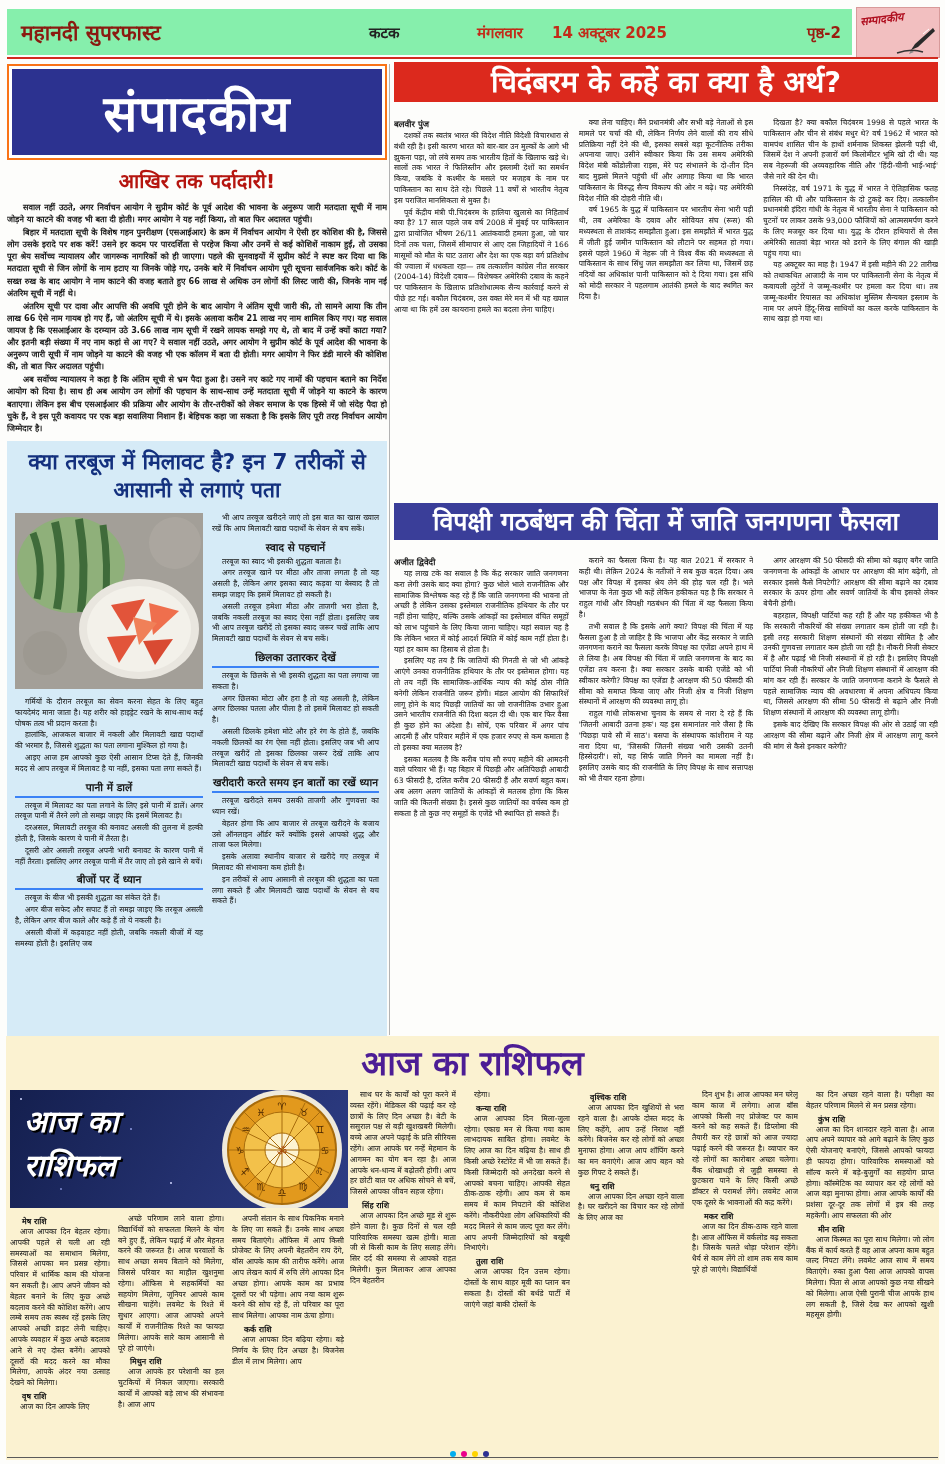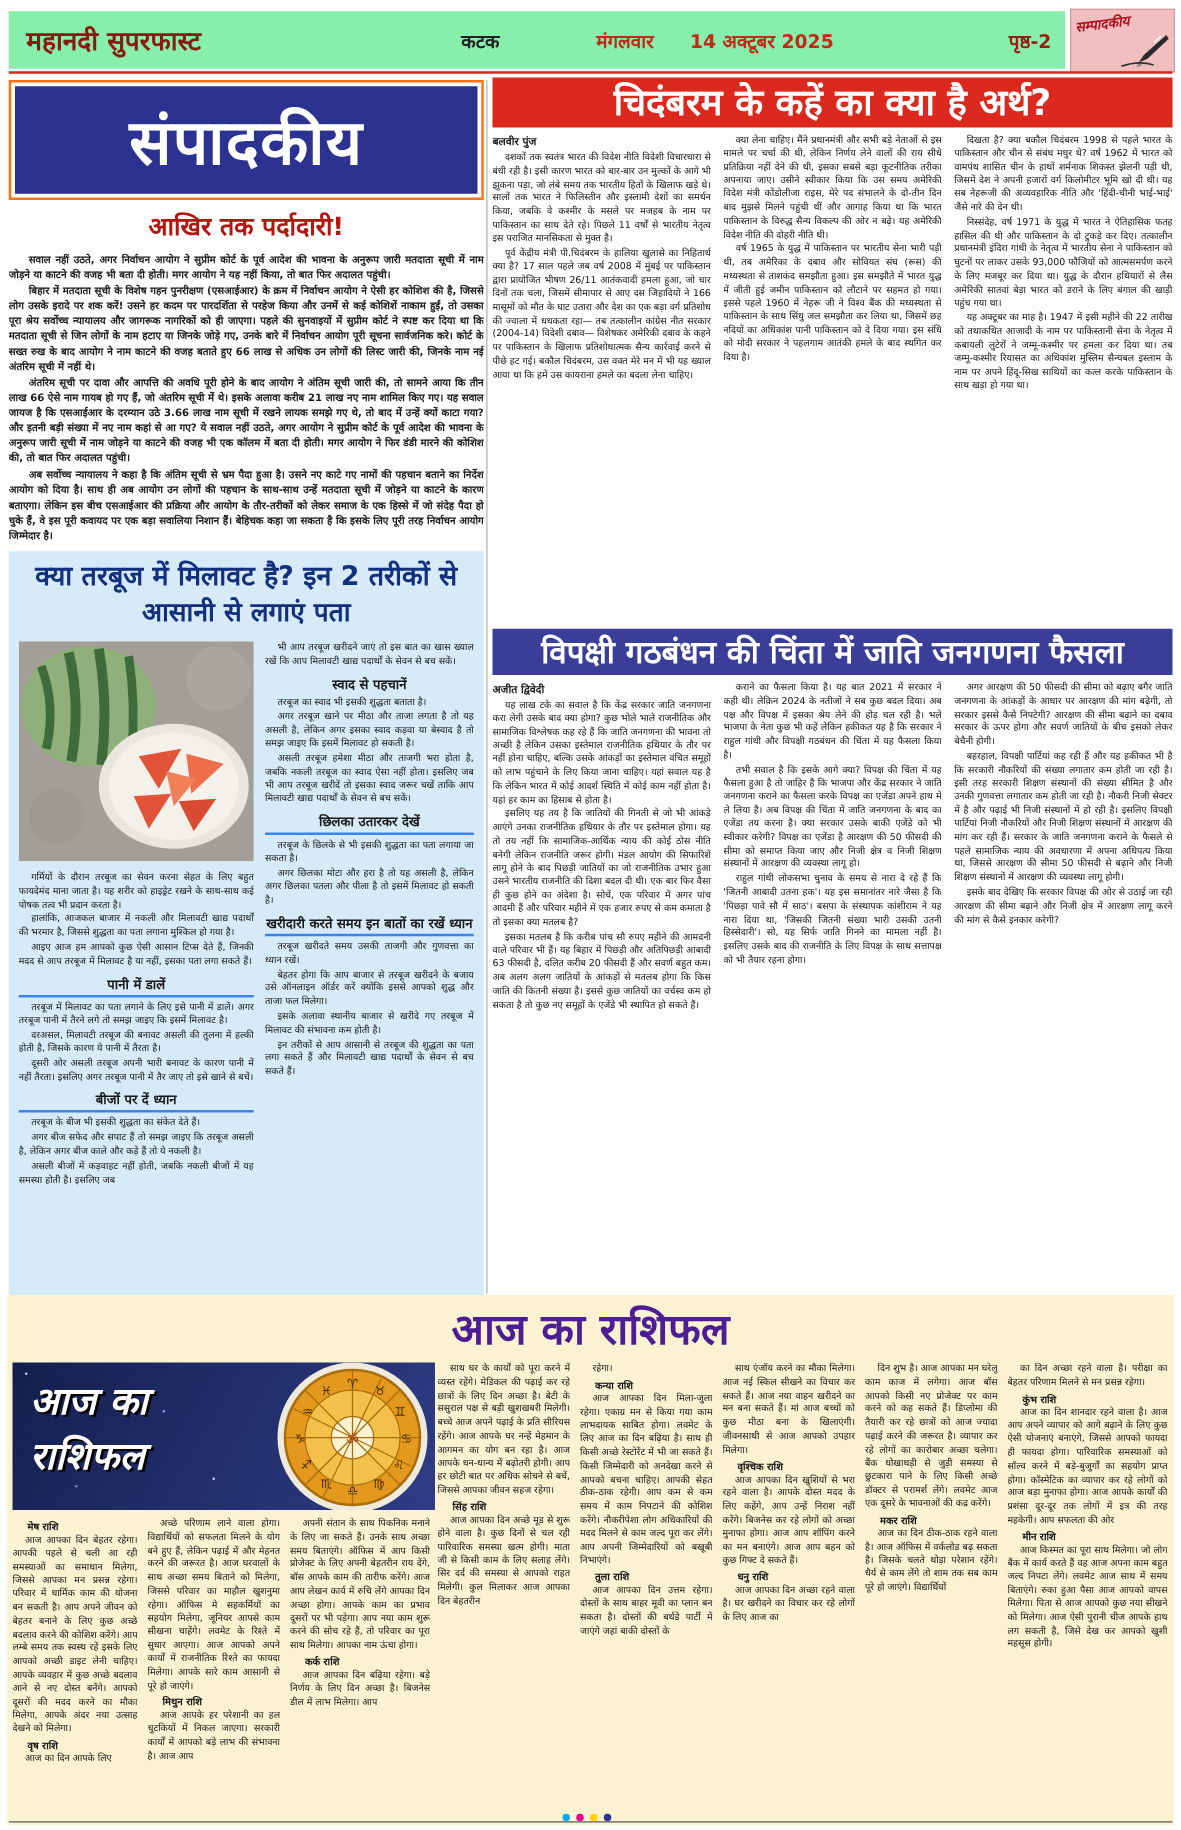--- a/index.html
+++ b/index.html
@@ -42,21 +42,21 @@
   .wm-photo{width:188px;height:176px;margin-bottom:4px;}
   .wm-head{font-size:10.5px;font-weight:bold;text-align:center;margin:5px 0 3px 0;color:#191919;
            border-bottom:2px solid #3b82f6;padding-bottom:2px;}
   .wm-head.no-rule{border-bottom:none;padding-bottom:0;}
   
   .v-divider{position:absolute;left:389px;top:64px;height:971px;width:0;border-left:1px solid #b3b3b3;}
   .article{position:absolute;left:394px;width:544px;}
   .art-head{color:#fff;font-weight:bold;text-align:center;}
   .chid-head{background:#dc291d;height:40px;line-height:40px;font-size:29px;}
   .caste-head{background:#3a3e99;height:37px;line-height:37px;font-size:25px;}
-  .art-cols{display:flex;gap:10px;margin-top:5px;overflow:hidden;}
+  .art-cols{display:flex;gap:10px;margin-top:16px;overflow:hidden;}
   .art-col{flex:1;min-width:0;overflow:hidden;}
   
   .horo-panel{position:absolute;left:6px;top:1036px;width:933px;height:424px;background:#fbf2d1;}
   .horo-title{text-align:center;color:#4c1d95;font-size:34px;font-weight:bold;padding-top:3px;}
   .horo-image{position:absolute;left:4px;top:54px;width:338px;height:118px;overflow:hidden;
               background:linear-gradient(120deg,#141f4e 0%,#23306e 55%,#2e3d85 100%);}
   .horo-image .stars{position:absolute;left:10px;top:8px;width:2px;height:2px;background:#cfd6ff;border-radius:50%;
       box-shadow:30px 14px 0 #aeb8f0, 66px 70px 0 #cfd6ff, 110px 30px 0 #8e9ae0,
                  150px 84px 0 #cfd6ff, 40px 90px 0 #7e8ad0, 90px 60px 0 #b7c0f5, 18px 60px 0 #9aa6e8;}
   .horo-img-title{position:absolute;left:14px;top:10px;color:#fff;font-weight:bold;font-style:italic;
@@ -107,21 +107,21 @@
   <div class="ed-headline">आखिर तक पर्दादारी!</div>
   <div class="ed-body">
       <p class="para">सवाल नहीं उठते, अगर निर्वाचन आयोग ने सुप्रीम कोर्ट के पूर्व आदेश की भावना के अनुरूप जारी मतदाता सूची में नाम जोड़ने या काटने की वजह भी बता दी होती। मगर आयोग ने यह नहीं किया, तो बात फिर अदालत पहुंची।</p>
       <p class="para">बिहार में मतदाता सूची के विशेष गहन पुनरीक्षण (एसआईआर) के क्रम में निर्वाचन आयोग ने ऐसी हर कोशिश की है, जिससे लोग उसके इरादे पर शक करें! उसने हर कदम पर पारदर्शिता से परहेज किया और उनमें से कई कोशिशें नाकाम हुईं, तो उसका पूरा श्रेय सर्वोच्च न्यायालय और जागरूक नागरिकों को ही जाएगा। पहले की सुनवाइयों में सुप्रीम कोर्ट ने स्पष्ट कर दिया था कि मतदाता सूची से जिन लोगों के नाम हटाए या जिनके जोड़े गए, उनके बारे में निर्वाचन आयोग पूरी सूचना सार्वजनिक करे। कोर्ट के सख्त रुख के बाद आयोग ने नाम काटने की वजह बताते हुए 66 लाख से अधिक उन लोगों की लिस्ट जारी की, जिनके नाम नई अंतरिम सूची में नहीं थे।</p>
       <p class="para">अंतरिम सूची पर दावा और आपत्ति की अवधि पूरी होने के बाद आयोग ने अंतिम सूची जारी की, तो सामने आया कि तीन लाख 66 ऐसे नाम गायब हो गए हैं, जो अंतरिम सूची में थे। इसके अलावा करीब 21 लाख नए नाम शामिल किए गए। यह सवाल जायज है कि एसआईआर के दरम्यान उठे 3.66 लाख नाम सूची में रखने लायक समझे गए थे, तो बाद में उन्हें क्यों काटा गया? और इतनी बड़ी संख्या में नए नाम कहां से आ गए? ये सवाल नहीं उठते, अगर आयोग ने सुप्रीम कोर्ट के पूर्व आदेश की भावना के अनुरूप जारी सूची में नाम जोड़ने या काटने की वजह भी एक कॉलम में बता दी होती। मगर आयोग ने फिर डंडी मारने की कोशिश की, तो बात फिर अदालत पहुंची।</p>
       <p class="para">अब सर्वोच्च न्यायालय ने कहा है कि अंतिम सूची से भ्रम पैदा हुआ है। उसने नए काटे गए नामों की पहचान बताने का निर्देश आयोग को दिया है। साथ ही अब आयोग उन लोगों की पहचान के साथ-साथ उन्हें मतदाता सूची में जोड़ने या काटने के कारण बताएगा। लेकिन इस बीच एसआईआर की प्रक्रिया और आयोग के तौर-तरीकों को लेकर समाज के एक हिस्से में जो संदेह पैदा हो चुके हैं, वे इस पूरी कवायद पर एक बड़ा सवालिया निशान हैं। बेहिचक कहा जा सकता है कि इसके लिए पूरी तरह निर्वाचन आयोग जिम्मेदार है।</p>
     </div>
 </div>
 
 <section class="wm-panel">
-  <div class="wm-h1">क्या तरबूज में मिलावट है? इन 2 तरीकों से</div>
+  <div class="wm-h1">क्या तरबूज में मिलावट है? इन 7 तरीकों से</div>
   <div class="wm-h2">आसानी से लगाएं पता</div>
   <div class="wm-cols">
     <div class="wm-left">
       <svg class="wm-photo" viewBox="0 0 188 176" preserveAspectRatio="none">
         <rect width="188" height="176" fill="#a39f98"></rect>
         <circle cx="30" cy="140" r="22" fill="#989389" opacity="0.5"></circle>
         <circle cx="160" cy="30" r="26" fill="#b0aca4" opacity="0.6"></circle>
         <ellipse cx="56" cy="52" rx="54" ry="48" fill="#8fb07a"></ellipse>
         <path d="M18 20 Q30 52 22 86" stroke="#3f6b3a" stroke-width="7" fill="none"></path>
         <path d="M40 9 Q50 52 42 96" stroke="#3f6b3a" stroke-width="8" fill="none"></path>
@@ -151,20 +151,21 @@
     </div>
     <div class="wm-right">
         <p class="para">भी आप तरबूज खरीदने जाएं तो इस बात का खास ख्याल रखें कि आप मिलावटी खाद्य पदार्थों के सेवन से बच सकें।</p>
         <div class="wm-head no-rule">स्वाद से पहचानें</div>
         <p class="para">तरबूज का स्वाद भी इसकी शुद्धता बताता है।</p>
         <p class="para">अगर तरबूज खाने पर मीठा और ताजा लगता है तो यह असली है, लेकिन अगर इसका स्वाद कड़वा या बेस्वाद है तो समझ जाइए कि इसमें मिलावट हो सकती है।</p>
         <p class="para">असली तरबूज हमेशा मीठा और ताजगी भरा होता है, जबकि नकली तरबूज का स्वाद ऐसा नहीं होता। इसलिए जब भी आप तरबूज खरीदें तो इसका स्वाद जरूर चखें ताकि आप मिलावटी खाद्य पदार्थों के सेवन से बच सकें।</p>
         <div class="wm-head">छिलका उतारकर देखें</div>
         <p class="para">तरबूज के छिलके से भी इसकी शुद्धता का पता लगाया जा सकता है।</p>
         <p class="para">अगर छिलका मोटा और हरा है तो यह असली है, लेकिन अगर छिलका पतला और पीला है तो इसमें मिलावट हो सकती है।</p>
+        <p class="para">असली छिलके हमेशा मोटे और हरे रंग के होते हैं, जबकि नकली छिलकों का रंग ऐसा नहीं होता। इसलिए जब भी आप तरबूज खरीदें तो इसका छिलका जरूर देखें ताकि आप मिलावटी खाद्य पदार्थों के सेवन से बच सकें।</p>
         <div class="wm-head">खरीदारी करते समय इन बातों का रखें ध्यान</div>
         <p class="para">तरबूज खरीदते समय उसकी ताजगी और गुणवत्ता का ध्यान रखें।</p>
         <p class="para">बेहतर होगा कि आप बाजार से तरबूज खरीदने के बजाय उसे ऑनलाइन ऑर्डर करें क्योंकि इससे आपको शुद्ध और ताजा फल मिलेगा।</p>
         <p class="para">इसके अलावा स्थानीय बाजार से खरीदे गए तरबूज में मिलावट की संभावना कम होती है।</p>
         <p class="para">इन तरीकों से आप आसानी से तरबूज की शुद्धता का पता लगा सकते हैं और मिलावटी खाद्य पदार्थों के सेवन से बच सकते हैं।</p>
       </div>
   </div>
 </section>
 
 <div class="v-divider"></div>
@@ -277,21 +278,20 @@
       <p class="para">आज आपका दिन अच्छे मूड से शुरू होने वाला है। कुछ दिनों से चल रही पारिवारिक समस्या खत्म होगी। माता जी से किसी काम के लिए सलाह लेंगे। सिर दर्द की समस्या से आपको राहत मिलेगी। कुल मिलाकर आज आपका दिन बेहतरीन</p>
     </div>
   <div class="horo-col hc5">
       <p class="para">रहेगा।</p>
       <div class="rashi-head">कन्या राशि</div>
       <p class="para">आज आपका दिन मिला-जुला रहेगा। एकाग्र मन से किया गया काम लाभदायक साबित होगा। लवमेट के लिए आज का दिन बढ़िया है। साथ ही किसी अच्छे रेस्टोरेंट में भी जा सकते हैं। किसी जिम्मेदारी को अनदेखा करने से आपको बचना चाहिए। आपकी सेहत ठीक-ठाक रहेगी। आप कम से कम समय में काम निपटाने की कोशिश करेंगे। नौकरीपेशा लोग अधिकारियों की मदद मिलने से काम जल्द पूरा कर लेंगे। आप अपनी जिम्मेदारियों को बखूबी निभाएंगे।</p>
       <div class="rashi-head">तुला राशि</div>
       <p class="para">आज आपका दिन उत्तम रहेगा। दोस्तों के साथ बाहर मूवी का प्लान बन सकता है। दोस्तों की बर्थडे पार्टी में जाएंगे जहां बाकी दोस्तों के</p>
     </div>
   <div class="horo-col hc6">
-      <p class="para">साथ एंजॉय करने का मौका मिलेगा। आज नई स्किल सीखने का विचार कर सकते हैं। आज नया वाहन खरीदने का मन बना सकते हैं। मां आज बच्चों को कुछ मीठा बना के खिलाएंगी। जीवनसाथी से आज आपको उपहार मिलेगा।</p>
       <div class="rashi-head">वृश्चिक राशि</div>
       <p class="para">आज आपका दिन खुशियों से भरा रहने वाला है। आपके दोस्त मदद के लिए कहेंगे, आप उन्हें निराश नहीं करेंगे। बिजनेस कर रहे लोगों को अच्छा मुनाफा होगा। आज आप शॉपिंग करने का मन बनाएंगे। आज आप बहन को कुछ गिफ्ट दे सकते हैं।</p>
       <div class="rashi-head">धनु राशि</div>
       <p class="para">आज आपका दिन अच्छा रहने वाला है। घर खरीदने का विचार कर रहे लोगों के लिए आज का</p>
     </div>
   <div class="horo-col hc7">
       <p class="para">दिन शुभ है। आज आपका मन घरेलू काम काज में लगेगा। आज बॉस आपको किसी नए प्रोजेक्ट पर काम करने को कह सकते हैं। डिप्लोमा की तैयारी कर रहे छात्रों को आज ज्यादा पढ़ाई करने की जरूरत है। व्यापार कर रहे लोगों का कारोबार अच्छा चलेगा। बैंक धोखाधड़ी से जुड़ी समस्या से छुटकारा पाने के लिए किसी अच्छे डॉक्टर से परामर्श लेंगे। लवमेट आज एक दूसरे के भावनाओं की कद्र करेंगे।</p>
       <div class="rashi-head">मकर राशि</div>
       <p class="para">आज का दिन ठीक-ठाक रहने वाला है। आज ऑफिस में वर्कलोड बढ़ सकता है। जिसके चलते थोड़ा परेशान रहेंगे। धैर्य से काम लेंगे तो शाम तक सब काम पूरे हो जाएंगे। विद्यार्थियों</p>
     </div>

